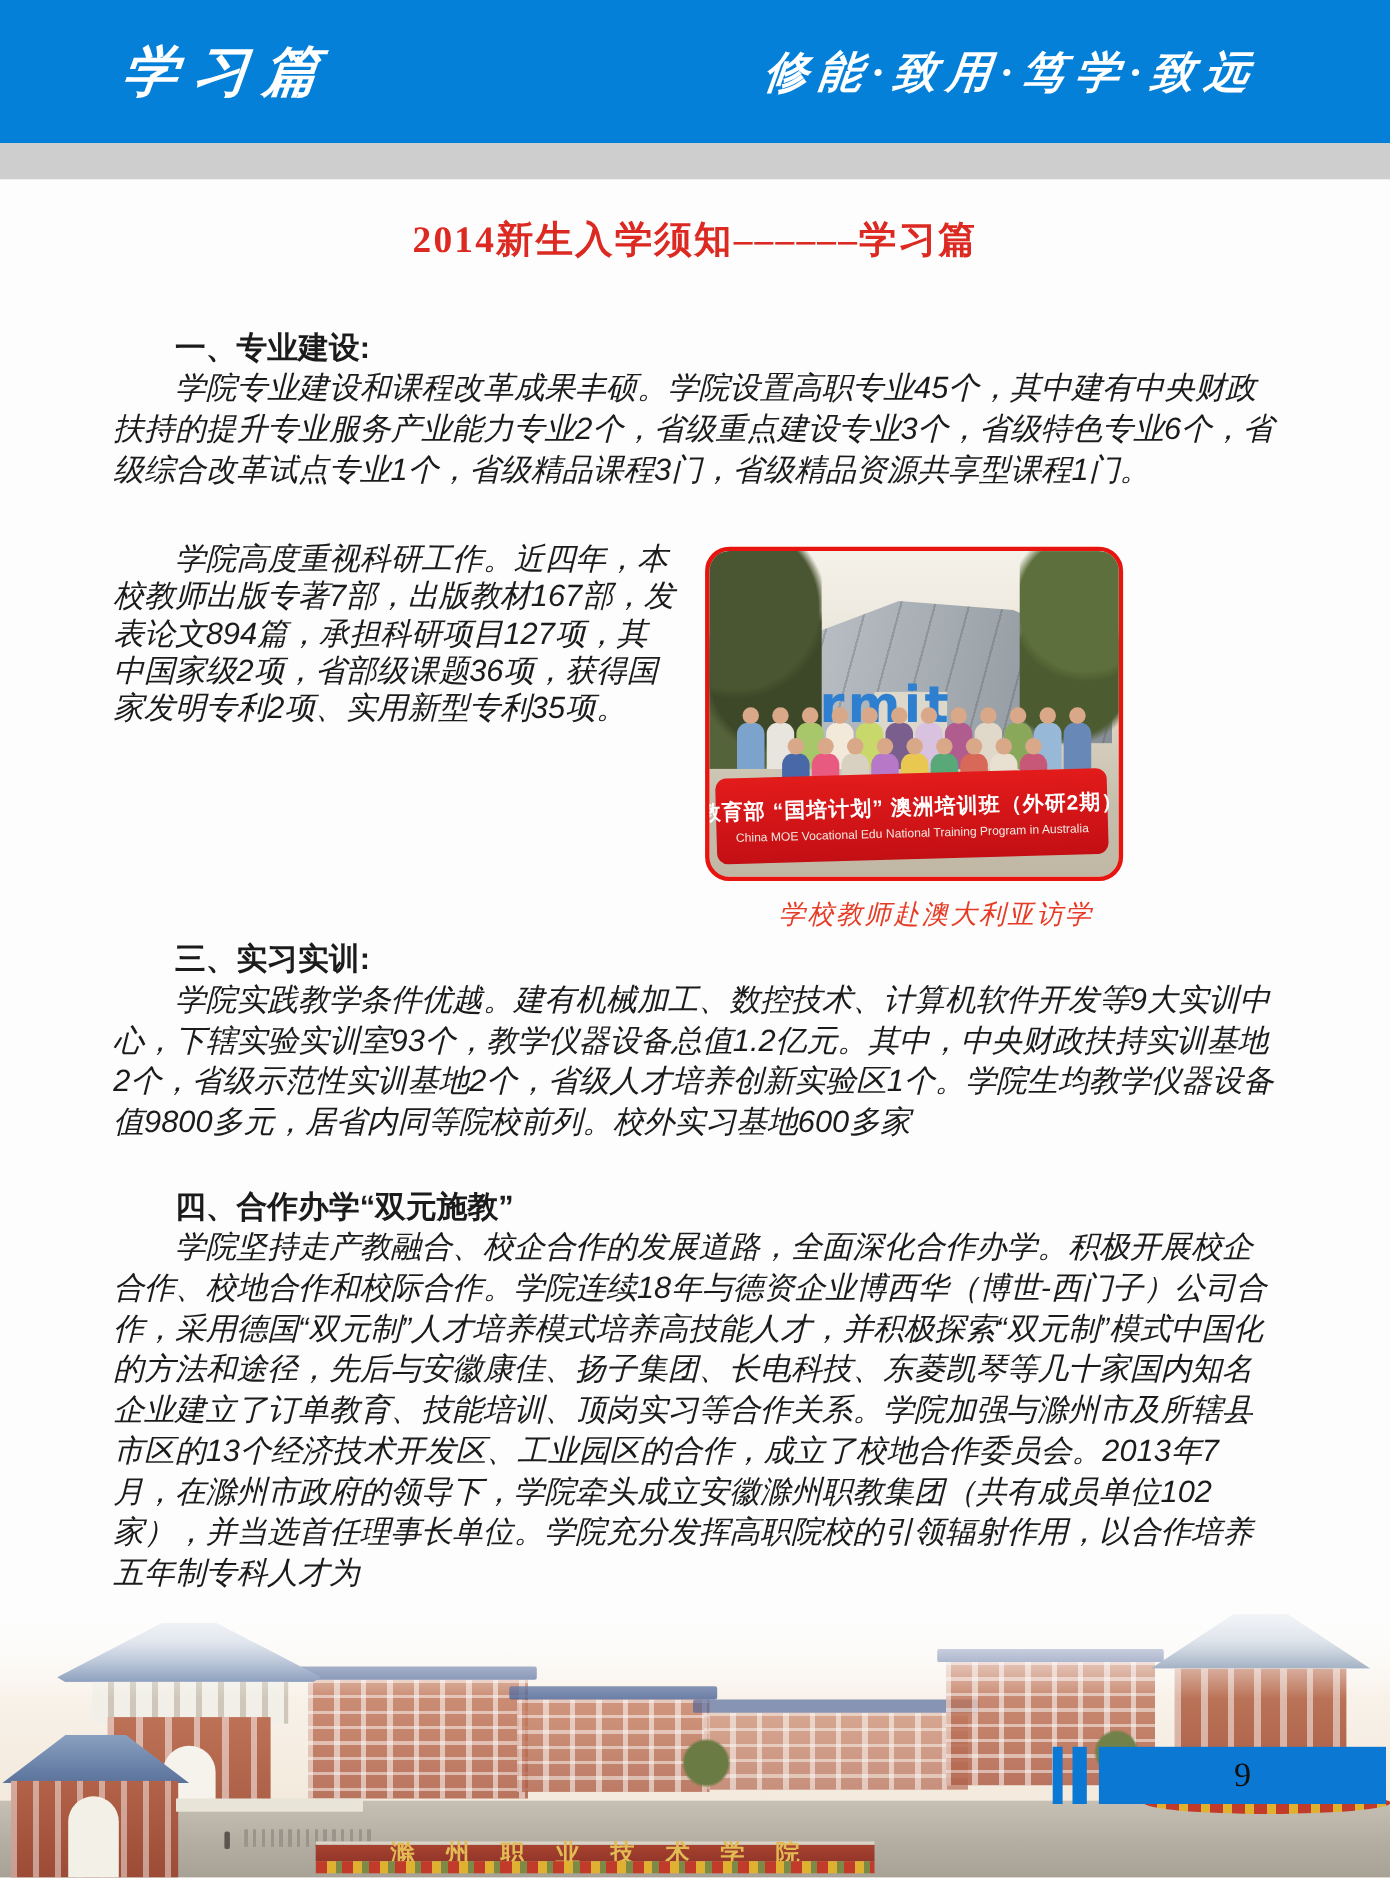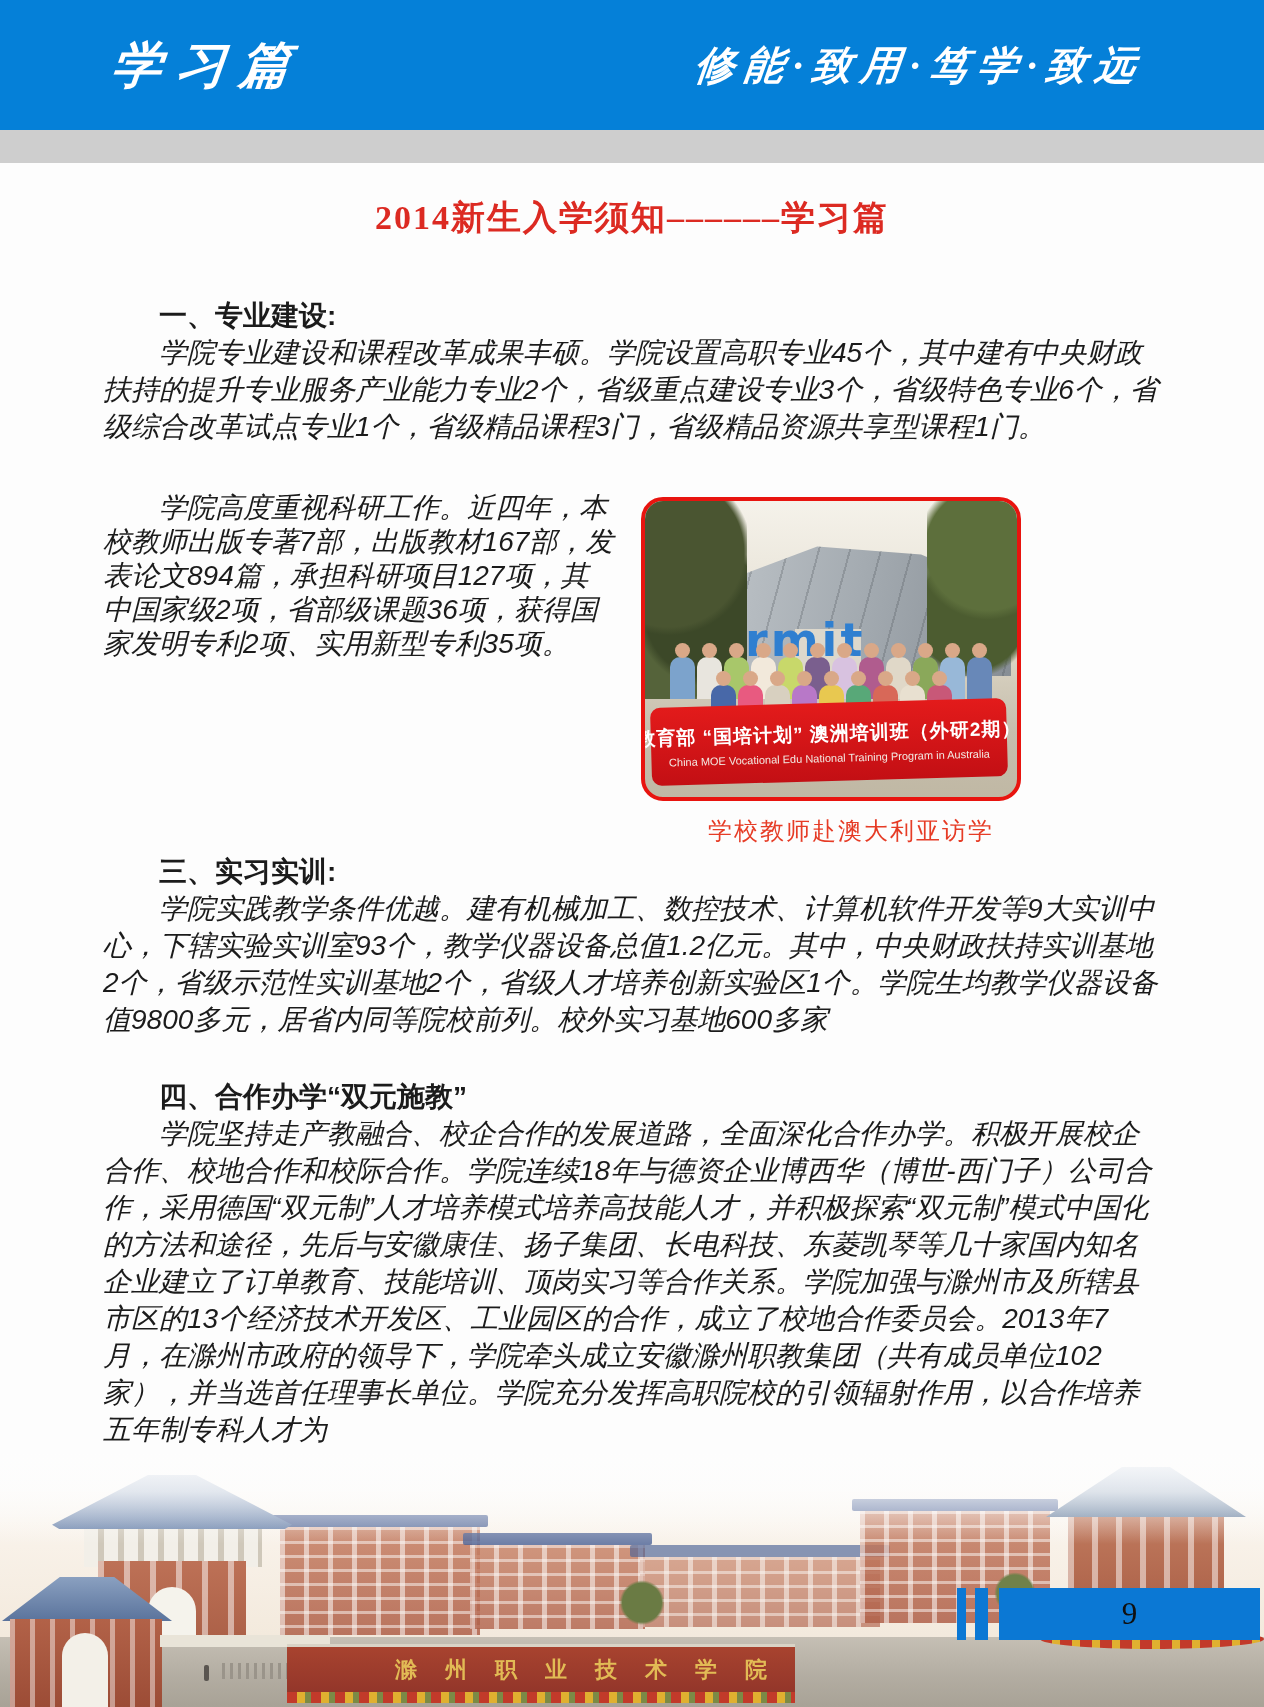--- a/index.html
+++ b/index.html
@@ -74,21 +74,21 @@
   .front .p:nth-child(5){background:#e8c850}.front .p:nth-child(6){background:#58a878}
   .front .p:nth-child(7){background:#d86858}.front .p:nth-child(8){background:#e8e0d0}
   .front .p:nth-child(9){background:#c85878}
   .banner { position:absolute; left:6px; right:10px; bottom:16px; height:78px; z-index:5;
             background:linear-gradient(180deg,#e31b1b,#c30f14);
             transform:rotate(-1.6deg); border-radius:10px;
             display:flex; flex-direction:column; align-items:center; justify-content:center; }
   .banner-cn { color:#fff; font-weight:bold; font-size:19px; white-space:nowrap; letter-spacing:1px; }
   .banner-en { color:#f3e9e2; font-size:11px; margin-top:5px; white-space:nowrap; }
   .photo-caption { margin-top:14px; text-align:center; font-size:24px;
-                   color:#e63c26; letter-spacing:2px; }
+                   color:#e63c26; letter-spacing:2px;font-style:italic; }
 
   
   .campus { position:absolute; left:0; right:0; bottom:0; height:258px; z-index:1; overflow:hidden;
             background:linear-gradient(180deg,#ffffff 0%,#f8f1e8 38%,#efe4d4 100%); }
   .cb { position:absolute;
         background:
           repeating-linear-gradient(90deg, rgba(255,255,255,.55) 0 5px, transparent 5px 24px),
           repeating-linear-gradient(180deg, rgba(255,255,255,.5) 0 3px, transparent 3px 14px),
           linear-gradient(#c67f63,#b06049); }
   .cb::before { content:""; position:absolute; left:-4%; top:-12px; width:108%; height:12px;
@@ -129,23 +129,23 @@
   .c-tree1 { position:absolute; left:612px; top:128px; width:60px; height:64px; z-index:3;
        background:radial-gradient(circle at 50% 40%, #6a7b44 0 40%, transparent 46%); }
   .c-tree2 { position:absolute; left:988px; top:120px; width:54px; height:60px; z-index:3;
        background:radial-gradient(circle at 50% 40%, #70814a 0 40%, transparent 46%); }
   .c-road { position:absolute; left:0; right:0; bottom:0; height:70px; z-index:2;
        background:linear-gradient(180deg,#c5bfb4 0%,#b3ada2 55%,#a8a296 100%); }
   .c-fence { position:absolute; left:222px; bottom:28px; width:118px; height:16px; z-index:4;
        background:repeating-linear-gradient(90deg,#9a948a 0 3px, transparent 3px 8px); }
   .c-person { position:absolute; left:204px; bottom:26px; width:5px; height:16px;
        background:#5a5550; z-index:4; border-radius:2px; }
-  .gate-sign { position:absolute; left:287px; bottom:15px; width:508px; height:48px; z-index:5;
+  .gate-sign { position:absolute; left:287px; bottom:15px; width:508px; height:18px; z-index:5;
        background:linear-gradient(#a8432f,#93362a); border-top:3px solid #d9d3c6;
-       display:flex; align-items:center; justify-content:flex-end; }
+       display:flex; align-items:center; justify-content:center; }
   .gate-sign span { color:#e2bb55; font-family:"Liberation Serif", serif; font-weight:bold;
        font-size:22px; letter-spacing:28px; text-indent:28px; white-space:nowrap; }
   .c-flowers { position:absolute; left:287px; bottom:4px; width:508px; height:11px; z-index:5;
        background:repeating-linear-gradient(90deg,#c23a2a 0 10px,#e0b030 10px 18px,#7c8a46 18px 24px); }
   .c-flowers2 { position:absolute; left:1040px; bottom:58px; width:224px; height:20px; z-index:3;
        border-radius:50%;
        background:repeating-linear-gradient(90deg,#c23a2a 0 12px,#e0b030 12px 20px); }
   .c-fade { position:absolute; left:0; right:0; top:0; height:95px; z-index:6;
        background:linear-gradient(180deg,#fdfdfd 0%, rgba(253,253,253,.75) 45%, rgba(253,253,253,0) 100%); }
 

